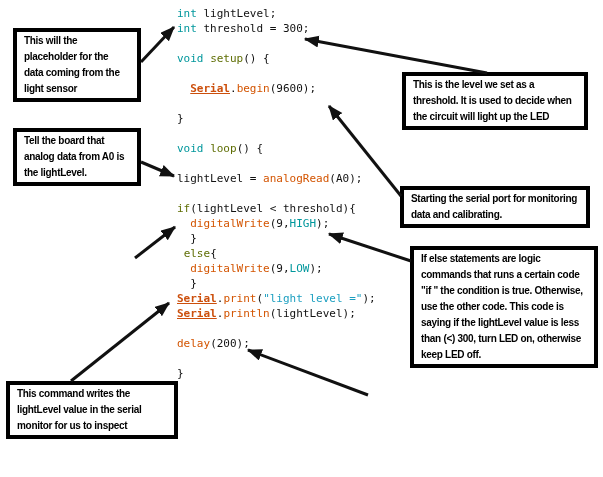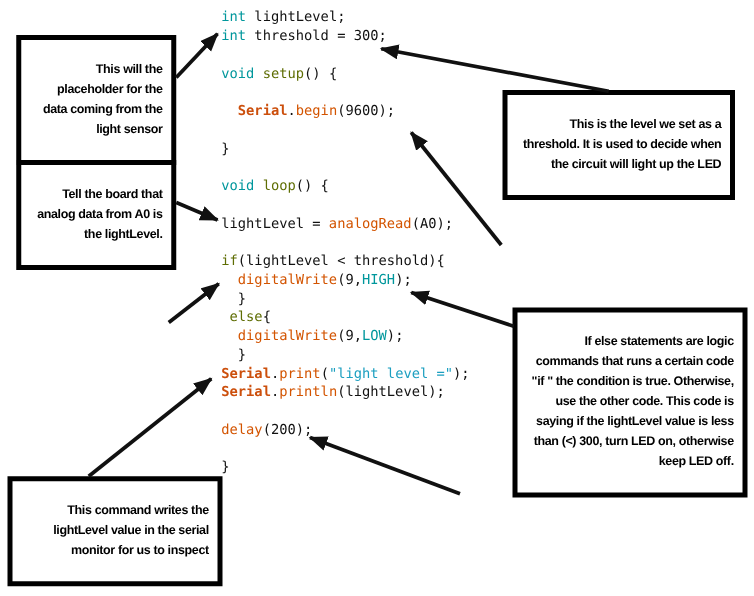--- a/index.html
+++ b/index.html
@@ -15,34 +15,33 @@
     position:absolute;left:177px;top:6px;
     font-family:"DejaVu Sans Mono", monospace;
     font-size:11px;line-height:15px;
     color:var(--code-plain);
     white-space:pre;
   }
   .cline{height:15px;white-space:pre;}
   .tk-kw{color:var(--keyword-teal);}
   .tk-ol{color:var(--keyword-olive);margin-top:34px;}
   .tk-fn{color:var(--function-orange);}
-  .tk-se{color:var(--serial-orange);font-weight:bold;}
+  .tk-se{color:var(--serial-orange);font-weight:bold;text-decoration:underline;}
   .tk-st{color:var(--string-blue);}
   .tk-pl{color:var(--code-plain);}
   
   .callout{
     position:absolute;
     border:4px solid var(--callout-border);
     background:#ffffff;
-    padding:16px 7px;
+    padding:1px 7px;
     font-size:10px;font-weight:bold;
     line-height:16px;letter-spacing:-0.3px;
     color:#000;
     box-sizing:border-box;
-    text-align:right;
   }
   .b1{left:13px;top:28px;width:128px;}
   .b2{left:13px;top:128px;width:128px;}
   .b3{left:7px;top:216px;width:128px;}
   .b4{left:6px;top:381px;width:172px;}
   .b5{left:402px;top:72px;width:186px;}
   .b6{left:400px;top:186px;width:190px;}
   .b7{left:410px;top:246px;width:188px;}
   .b8{left:367px;top:392px;width:210px;}
   
@@ -54,20 +53,21 @@
 <body>
 
 <div id="canvas">
 
   <div id="code"><div class="cline"><span class="tk-kw">int</span><span class="tk-pl"> lightLevel;</span></div><div class="cline"><span class="tk-kw">int</span><span class="tk-pl"> threshold = 300;</span></div><div class="cline"> </div><div class="cline"><span class="tk-kw">void</span><span class="tk-pl"> </span><span class="tk-ol">setup</span><span class="tk-pl">() {</span></div><div class="cline"> </div><div class="cline"><span class="tk-pl">  </span><span class="tk-se">Serial</span><span class="tk-pl">.</span><span class="tk-fn">begin</span><span class="tk-pl">(9600);</span></div><div class="cline"> </div><div class="cline"><span class="tk-pl">}</span></div><div class="cline"> </div><div class="cline"><span class="tk-kw">void</span><span class="tk-pl"> </span><span class="tk-ol">loop</span><span class="tk-pl">() {</span></div><div class="cline"> </div><div class="cline"><span class="tk-pl">lightLevel = </span><span class="tk-fn">analogRead</span><span class="tk-pl">(A0);</span></div><div class="cline"> </div><div class="cline"><span class="tk-ol">if</span><span class="tk-pl">(lightLevel &lt; threshold){</span></div><div class="cline"><span class="tk-pl">  </span><span class="tk-fn">digitalWrite</span><span class="tk-pl">(9,</span><span class="tk-kw">HIGH</span><span class="tk-pl">);</span></div><div class="cline"><span class="tk-pl">  }</span></div><div class="cline"><span class="tk-pl"> </span><span class="tk-ol">else</span><span class="tk-pl">{</span></div><div class="cline"><span class="tk-pl">  </span><span class="tk-fn">digitalWrite</span><span class="tk-pl">(9,</span><span class="tk-kw">LOW</span><span class="tk-pl">);</span></div><div class="cline"><span class="tk-pl">  }</span></div><div class="cline"><span class="tk-se">Serial</span><span class="tk-pl">.</span><span class="tk-fn">print</span><span class="tk-pl">(</span><span class="tk-st">"light level ="</span><span class="tk-pl">);</span></div><div class="cline"><span class="tk-se">Serial</span><span class="tk-pl">.</span><span class="tk-fn">println</span><span class="tk-pl">(lightLevel);</span></div><div class="cline"> </div><div class="cline"><span class="tk-fn">delay</span><span class="tk-pl">(200);</span></div><div class="cline"> </div><div class="cline"><span class="tk-pl">}</span></div></div>
 
   <div class="callout b1">This will the placeholder for the  data coming from the light sensor</div>
   <div class="callout b2">Tell the board that analog data from A0 is the lightLevel.</div>
   <div class="callout b5">This is the level we set as a threshold. It is used to decide when the circuit will light up the LED</div>
   <div class="callout b4">This command writes the lightLevel value in the serial monitor for us to inspect</div>
+  <div class="callout b6">Starting the serial port for monitoring data and calibrating.</div>
   <div class="callout b7">If else statements are logic commands that runs a certain code "if " the condition is true. Otherwise, use the other code. This code is saying if the lightLevel value is less than (&lt;) 300, turn LED on, otherwise keep LED off.</div>
 
   <svg id="arrows" width="603" height="477" viewBox="0 0 603 477">
     <defs>
       <marker id="ah" markerWidth="6" markerHeight="5" refX="4.6" refY="2" orient="auto" markerUnits="strokeWidth">
         <path class="ahead" d="M0,0 L5,2 L0,4 z"></path>
       </marker>
     </defs>
     <line class="arrow" x1="141" y1="62" x2="174" y2="27" marker-end="url(#ah)"></line>
     <line class="arrow" x1="487" y1="73" x2="305" y2="39" marker-end="url(#ah)"></line>

